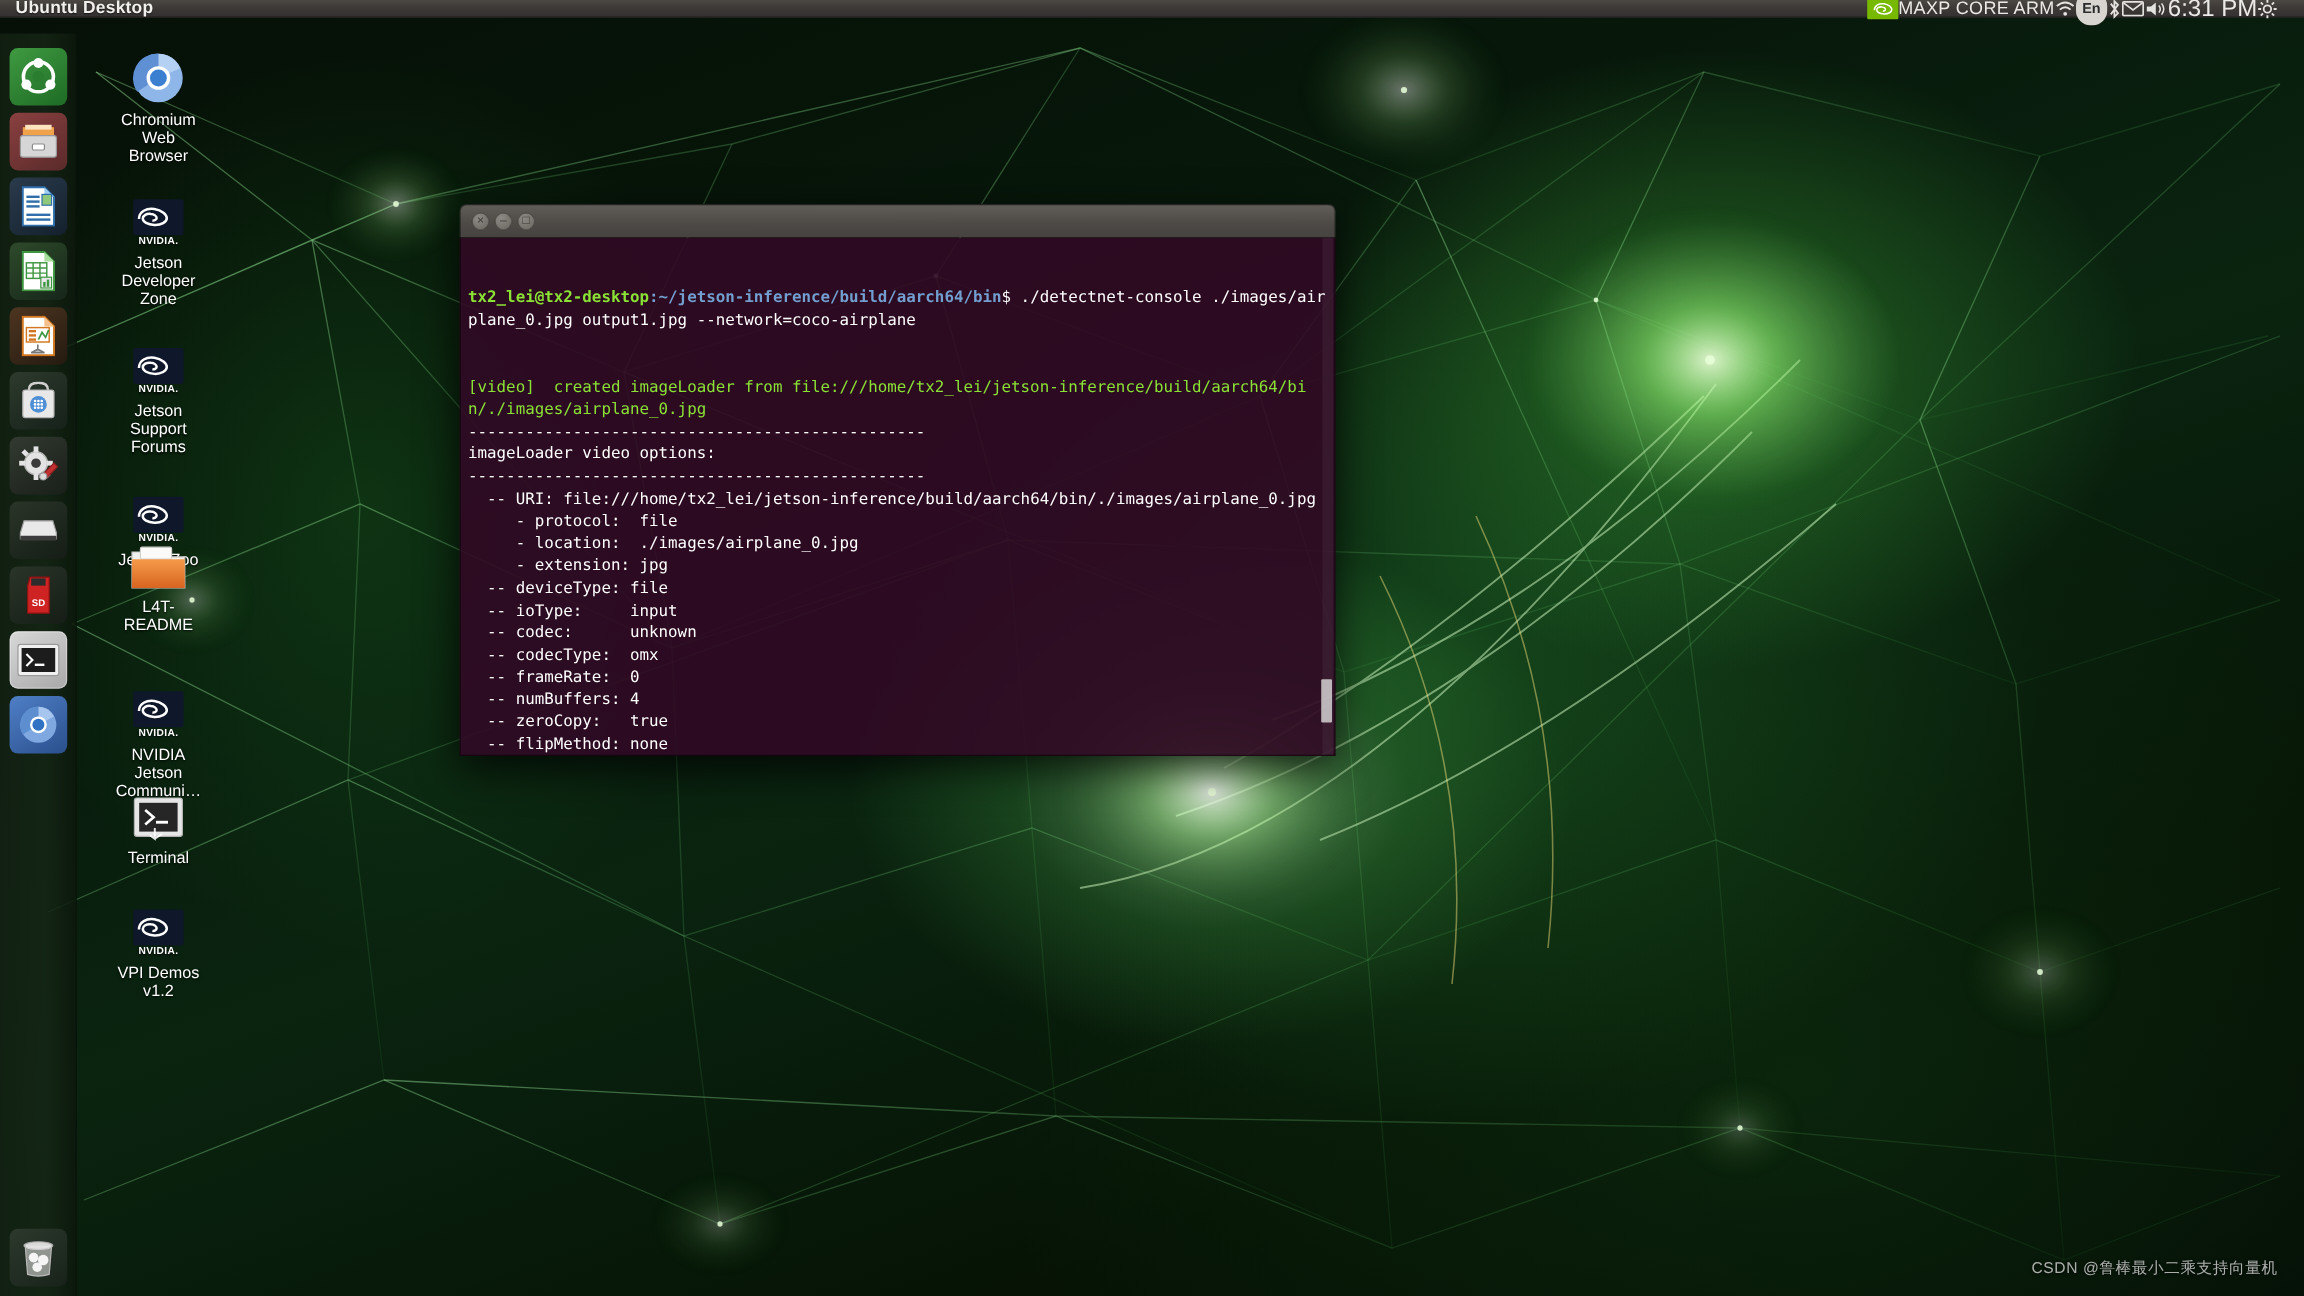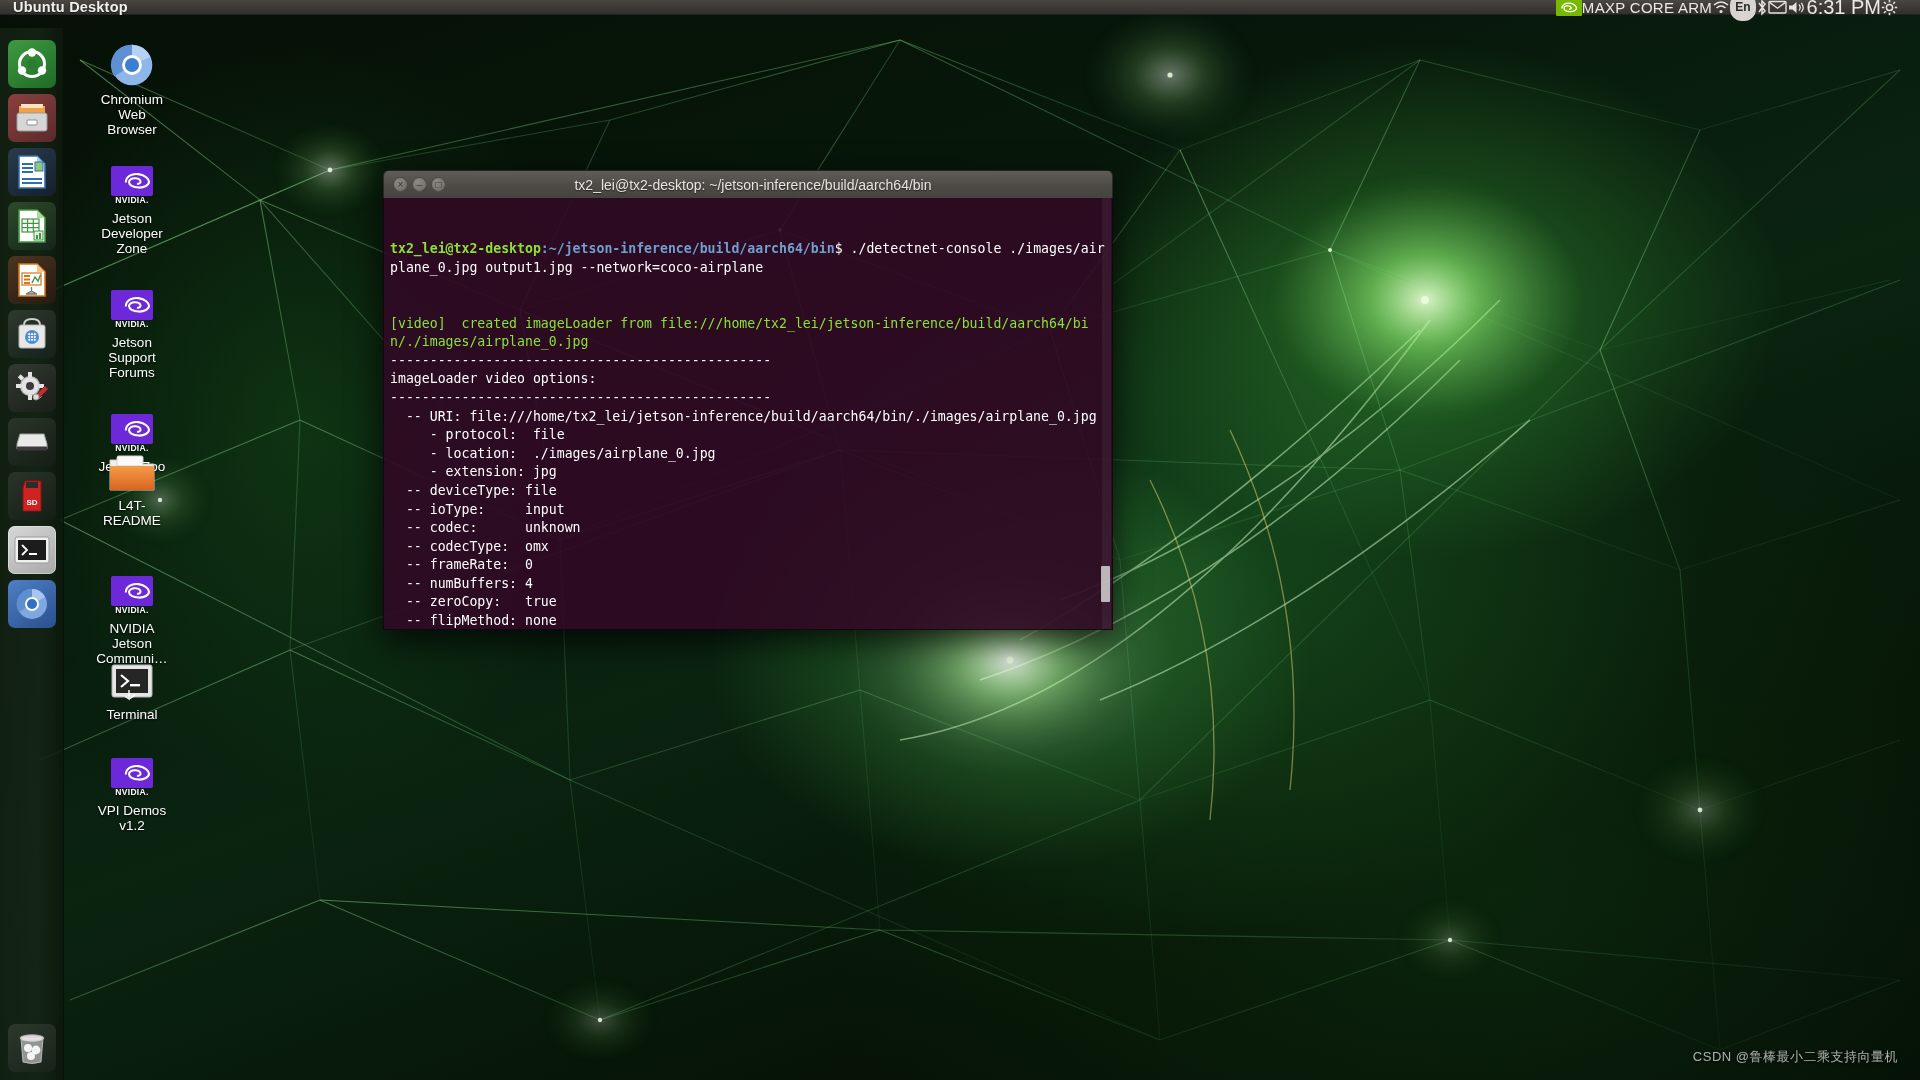--- a/index.html
+++ b/index.html
@@ -57,22 +57,22 @@
   }
   .lnch.focused{ box-shadow:0 0 0 1px rgba(255,255,255,.35) inset; }
   #trash-item{ position:absolute; left:8px; bottom:8px; }
 
   
   .dicon{
     position:absolute; width:96px; text-align:center; color:#fff;
     font-size:13.5px; line-height:15px; text-shadow:0 1px 2px rgba(0,0,0,.95);
   }
   .dicon .gfx{ height:48px; display:flex; align-items:flex-end; justify-content:center; margin-bottom:4px;}
-  .nvbox{ width:42px;height:30px;background:#6d28d9;border-radius:2px;
-    display:flex;align-items:center;justify-content:flex-end;position:relative;}
+  .nvbox{ width:42px;height:30px;background:#0f172a;border-radius:2px;
+    display:flex;align-items:center;justify-content:flex-start;position:relative;}
   .nvword{ position:absolute; bottom:-12px; left:0; width:42px; text-align:center;
     font-size:8.5px; font-weight:bold; color:#fff; letter-spacing:.3px;}
   .dlabel{ margin-top:12px; }
   .dicon.nv .dlabel{ margin-top:15px; }
 
   
   #terminal{
     position:absolute; left:383px; top:170px; width:730px; height:460px;
     z-index:40;
     box-shadow:0 10px 34px rgba(0,0,0,.75);
@@ -515,21 +515,20 @@
   </div>
   <div class="dlabel" style="white-space:pre-line;">VPI Demos
 v1.2</div>
 </div>
 
 <div id="terminal">
   <div id="term-titlebar">
     <div class="wbtn">×</div>
     <div class="wbtn">–</div>
     <div class="wbtn">□</div>
-    <div id="term-title">tx2_lei@tx2-desktop: ~/jetson-inference/build/aarch64/bin</div>
   </div>
   <div id="term-body">
     <span class="tl"><span class="c-user">tx2_lei@tx2-desktop</span><span class="c-path">:~/jetson-inference/build/aarch64/bin</span><span class="c-white">$</span><span class="c-white"> ./detectnet-console ./images/airplane_0.jpg output1.jpg --network=coco-airplane</span></span>
     <div id="term-lines"><span class="tl c-green">[video]  created imageLoader from file:///home/tx2_lei/jetson-inference/build/aarch64/bin/./images/airplane_0.jpg</span><span class="tl c-white">------------------------------------------------</span><span class="tl c-white">imageLoader video options:</span><span class="tl c-white">------------------------------------------------</span><span class="tl c-white">  -- URI: file:///home/tx2_lei/jetson-inference/build/aarch64/bin/./images/airplane_0.jpg</span><span class="tl c-white">     - protocol:  file</span><span class="tl c-white">     - location:  ./images/airplane_0.jpg</span><span class="tl c-white">     - extension: jpg</span><span class="tl c-white">  -- deviceType: file</span><span class="tl c-white">  -- ioType:     input</span><span class="tl c-white">  -- codec:      unknown</span><span class="tl c-white">  -- codecType:  omx</span><span class="tl c-white">  -- frameRate:  0</span><span class="tl c-white">  -- numBuffers: 4</span><span class="tl c-white">  -- zeroCopy:   true</span><span class="tl c-white">  -- flipMethod: none</span></div>
     <div id="term-scrollbar">
       <div id="term-thumb"></div>
     </div>
   </div>
 </div>
 

